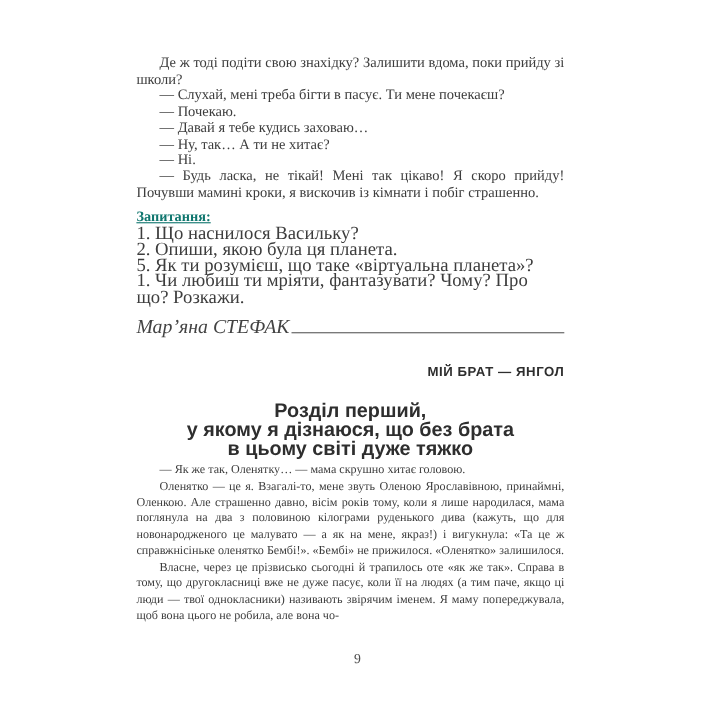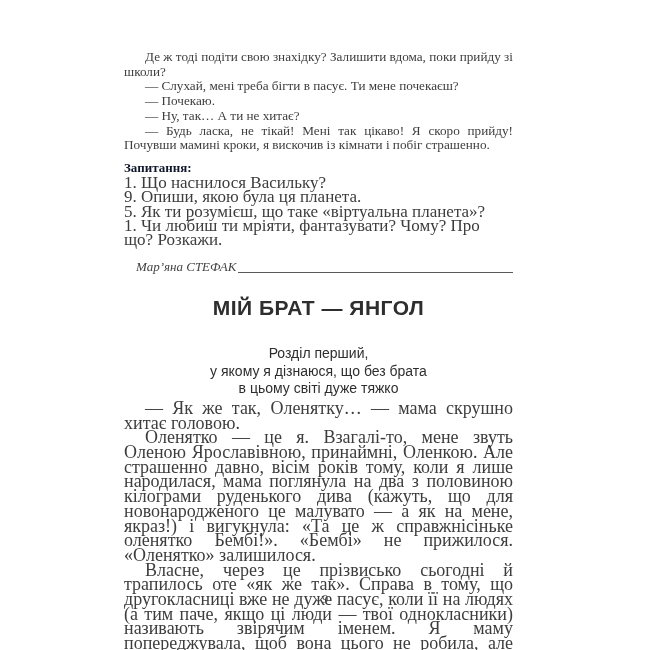--- a/index.html
+++ b/index.html
@@ -29,70 +29,70 @@
     text-align: justify;
     text-indent: 21px;
   }
   
   .questions { margin-top: 7px; }
   .q-head {
     margin: 0;
     font-weight: bold;
     font-size: 13px;
     line-height: 16px;
-    color: #0f172a;
+    color: #0f766e;
+    text-decoration: underline;
   }
   .q-item {
     margin: 0;
     font-size: 17px;
     line-height: 14.3px;
     text-align: left;
   }
   
   .author-row {
     display: flex;
     align-items: flex-end;
     margin-top: 12px;
     font-style: italic;
-    font-size: 13px;
+    font-size: 18px;
     line-height: 16px;
     color: #434343;
-    margin-left: 12px;
   }
   .rule {
     flex: 1;
     border-bottom: 1.2px solid #5a5a5a;
     margin-bottom: 2px;
     margin-left: 2px;
   }
   
   .title {
     margin: 24px 0 0 0;
     font-family: "Liberation Sans", sans-serif;
     font-weight: bold;
-    font-size: 21px;
+    font-size: 12px;
     line-height: 18px;
-    text-align: center;
+    text-align: right;
     letter-spacing: 0.5px;
     color: #2e2e2e;
   }
   .chapter {
-    margin-top: 28px;
+    margin-top: 18px;
     font-family: "Liberation Sans", sans-serif;
-    font-weight: normal;
-    font-size: 14px;
+    font-weight: bold;
+    font-size: 18px;
     line-height: 17.5px;
     text-align: center;
     color: #2e2e2e;
   }
   
   .story { margin-top: 3px; }
   .story p {
     margin: 0;
-    font-size: 18px;
+    font-size: 11px;
     line-height: 14.7px;
     text-align: justify;
     text-indent: 21px;
   }
   .page-number {
     position: absolute;
     top: 592px;
     left: 0;
     width: 650px;
     text-align: center;
@@ -102,28 +102,30 @@
 </style>
 </head>
 <body>
 
 <div class="page">
 
   <section class="intro">
     <p>Де ж тоді подіти свою знахідку? Залишити вдома, поки прийду зі школи?</p>
     <p>— Слухай, мені треба бігти в пасує. Ти мене почекаєш?</p>
     <p>— Почекаю.</p>
+    <p>— Давай я тебе кудись заховаю…</p>
     <p>— Ну, так… А ти не хитає?</p>
+    <p>— Ні.</p>
     <p>— Будь ласка, не тікай! Мені так цікаво! Я скоро прийду! Почувши мамині кроки, я вискочив із кімнати і побіг страшенно.</p>
   </section>
 
   <section class="questions">
     <p class="q-head">Запитання:</p>
     <p class="q-item">1. Що наснилося Васильку?</p>
-    <p class="q-item">9. Опиши, якою була ця планета.</p>
+    <p class="q-item">2. Опиши, якою була ця планета.</p>
     <p class="q-item">5. Як ти розумієш, що таке «віртуальна планета»?</p>
     <p class="q-item">1. Чи любиш ти мріяти, фантазувати? Чому?  Про що? Розкажи.</p>
   </section>
 
   <div class="author-row">
     <span>Мар’яна СТЕФАК</span>
     <span class="rule"></span>
   </div>
 
   <h1 class="title">МІЙ БРАТ — ЯНГОЛ</h1>

